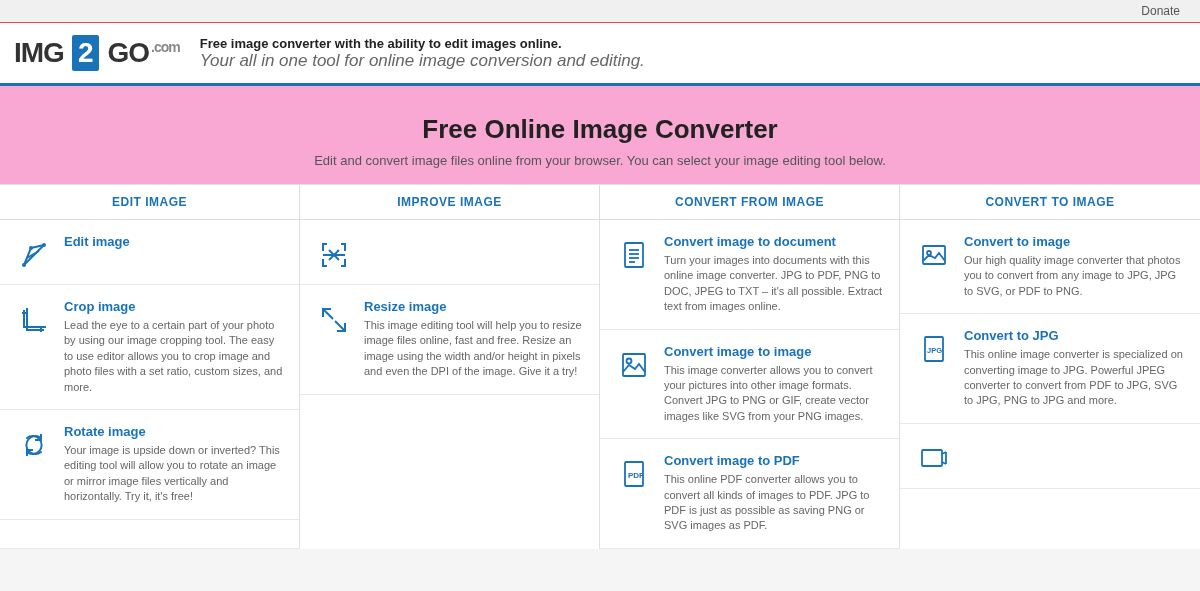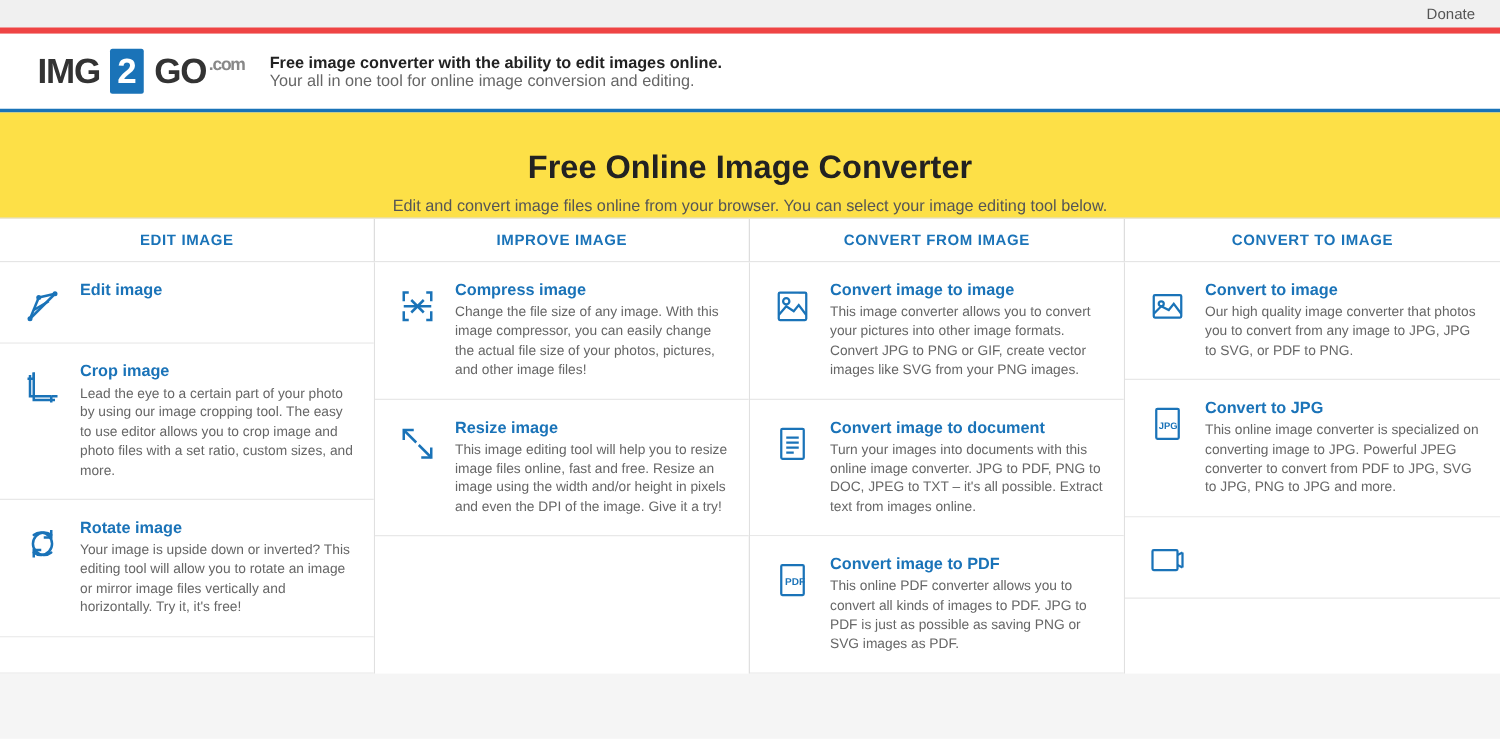--- a/index.html
+++ b/index.html
@@ -1,32 +1,32 @@
 <!DOCTYPE html>
 <html><head>
   <meta charset="utf-8">
   <style>
     * { box-sizing: border-box; margin: 0; padding: 0; }
     body { font-family: Arial, sans-serif; background: #f5f5f5; color: #333; font-size: 13px; }
 
     
     .top-bar {
       background: #f0f0f0;
-      border-bottom: 5px solid #ef4444;
+      border-bottom: 1px solid #ef4444;
       text-align: right;
       padding: 4px 20px;
       font-size: 12px;
       color: #555;
     }
 
     
     .header {
       background: #fff;
       border-bottom: 3px solid #1a73b8;
-      padding: 12px 30px;
+      padding: 12px 14px;
       display: flex;
       align-items: center;
       gap: 20px;
     }
     .logo-area {
       display: flex;
       align-items: center;
       gap: 8px;
     }
     .logo-text {
@@ -52,28 +52,29 @@
     .header-tagline {
       font-size: 13px;
       color: #333;
     }
     .header-tagline strong {
       font-weight: bold;
       color: #222;
     }
     .header-tagline div:last-child {
       color: #666;
-      font-size: 13px;
+      font-size: 17px;
+      font-style: italic;
     }
 
     
     .hero {
-      background: #fde047;
+      background: #f9a8d4;
       text-align: center;
-      padding: 28px 20px 2px;
+      padding: 28px 20px 16px;
       border-bottom: 1px solid #e0e0e0;
     }
     .hero h1 {
       font-size: 26px;
       font-weight: bold;
       color: #222;
       margin-bottom: 8px;
     }
     .hero p {
       font-size: 13px;
@@ -236,74 +237,70 @@
           <line x1="4" y1="15" x2="26" y2="15"></line>
           <polyline points="8,4 4,4 4,11"></polyline>
           <polyline points="22,4 26,4 26,11"></polyline>
           <polyline points="8,26 4,26 4,19"></polyline>
           <polyline points="22,26 26,26 26,19"></polyline>
           <line x1="4" y1="4" x2="26" y2="26" stroke="none"></line>
           <line x1="10" y1="10" x2="20" y2="20"></line>
           <line x1="20" y1="10" x2="10" y2="20"></line>
         </svg>
       </div>
-      <div class="card-content">
-        <h3>Compress image</h3>
-        <p>Change the file size of any image. With this image compressor, you can easily change the actual file size of your photos, pictures, and other image files!</p>
-      </div>
     </div>
     <div class="card">
       <div class="card-icon">
         <svg viewBox="0 0 30 30" fill="none" stroke="#1a73b8" stroke-width="2">
           <polyline points="4,12 4,4 12,4"></polyline>
           <line x1="4" y1="4" x2="14" y2="14"></line>
           <polyline points="26,18 26,26 18,26"></polyline>
           <line x1="26" y1="26" x2="16" y2="16"></line>
         </svg>
       </div>
       <div class="card-content">
         <h3>Resize image</h3>
         <p>This image editing tool will help you to resize image files online, fast and free. Resize an image using the width and/or height in pixels and even the DPI of the image. Give it a try!</p>
       </div>
     </div>
   </div>
 
   <div class="col">
-    <div class="card">
-      <div class="card-icon">
-        <svg viewBox="0 0 30 30" fill="none" stroke="#1a73b8" stroke-width="1.8">
-          <rect x="4" y="4" width="22" height="22" rx="1"></rect>
-          <circle cx="10" cy="11" r="2.5"></circle>
-          <polyline points="4,22 10,15 16,19 20,14 26,22"></polyline>
-          <line x1="20" y1="4" x2="26" y2="4" stroke-width="1"></line>
-        </svg>
-      </div>
-      <div class="card-content">
-        <h3>Convert image to image</h3>
-        <p>This image converter allows you to convert your pictures into other image formats. Convert JPG to PNG or GIF, create vector images like SVG from your PNG images.</p>
-      </div>
-    </div>
     <div class="card">
       <div class="card-icon">
         <svg viewBox="0 0 30 30" fill="none" stroke="#1a73b8" stroke-width="1.8">
           <rect x="6" y="3" width="18" height="24" rx="1"></rect>
           <line x1="10" y1="10" x2="20" y2="10"></line>
           <line x1="10" y1="14" x2="20" y2="14"></line>
           <line x1="10" y1="18" x2="20" y2="18"></line>
           <line x1="10" y1="22" x2="16" y2="22"></line>
         </svg>
       </div>
       <div class="card-content">
         <h3>Convert image to document</h3>
         <p>Turn your images into documents with this online image converter. JPG to PDF, PNG to DOC, JPEG to TXT – it's all possible. Extract text from images online.</p>
       </div>
     </div>
     <div class="card">
       <div class="card-icon">
         <svg viewBox="0 0 30 30" fill="none" stroke="#1a73b8" stroke-width="1.8">
+          <rect x="4" y="4" width="22" height="22" rx="1"></rect>
+          <circle cx="10" cy="11" r="2.5"></circle>
+          <polyline points="4,22 10,15 16,19 20,14 26,22"></polyline>
+          <line x1="20" y1="4" x2="26" y2="4" stroke-width="1"></line>
+        </svg>
+      </div>
+      <div class="card-content">
+        <h3>Convert image to image</h3>
+        <p>This image converter allows you to convert your pictures into other image formats. Convert JPG to PNG or GIF, create vector images like SVG from your PNG images.</p>
+      </div>
+    </div>
+    <div class="card">
+      <div class="card-icon">
+        <svg viewBox="0 0 30 30" fill="none" stroke="#1a73b8" stroke-width="1.8">
           <rect x="6" y="3" width="18" height="24" rx="1"></rect>
           <text x="9" y="19" font-size="8" fill="#1a73b8" stroke="none" font-family="Arial" font-weight="bold">PDF</text>
         </svg>
       </div>
       <div class="card-content">
         <h3>Convert image to PDF</h3>
         <p>This online PDF converter allows you to convert all kinds of images to PDF. JPG to PDF is just as possible as saving PNG or SVG images as PDF.</p>
       </div>
     </div>
   </div>

